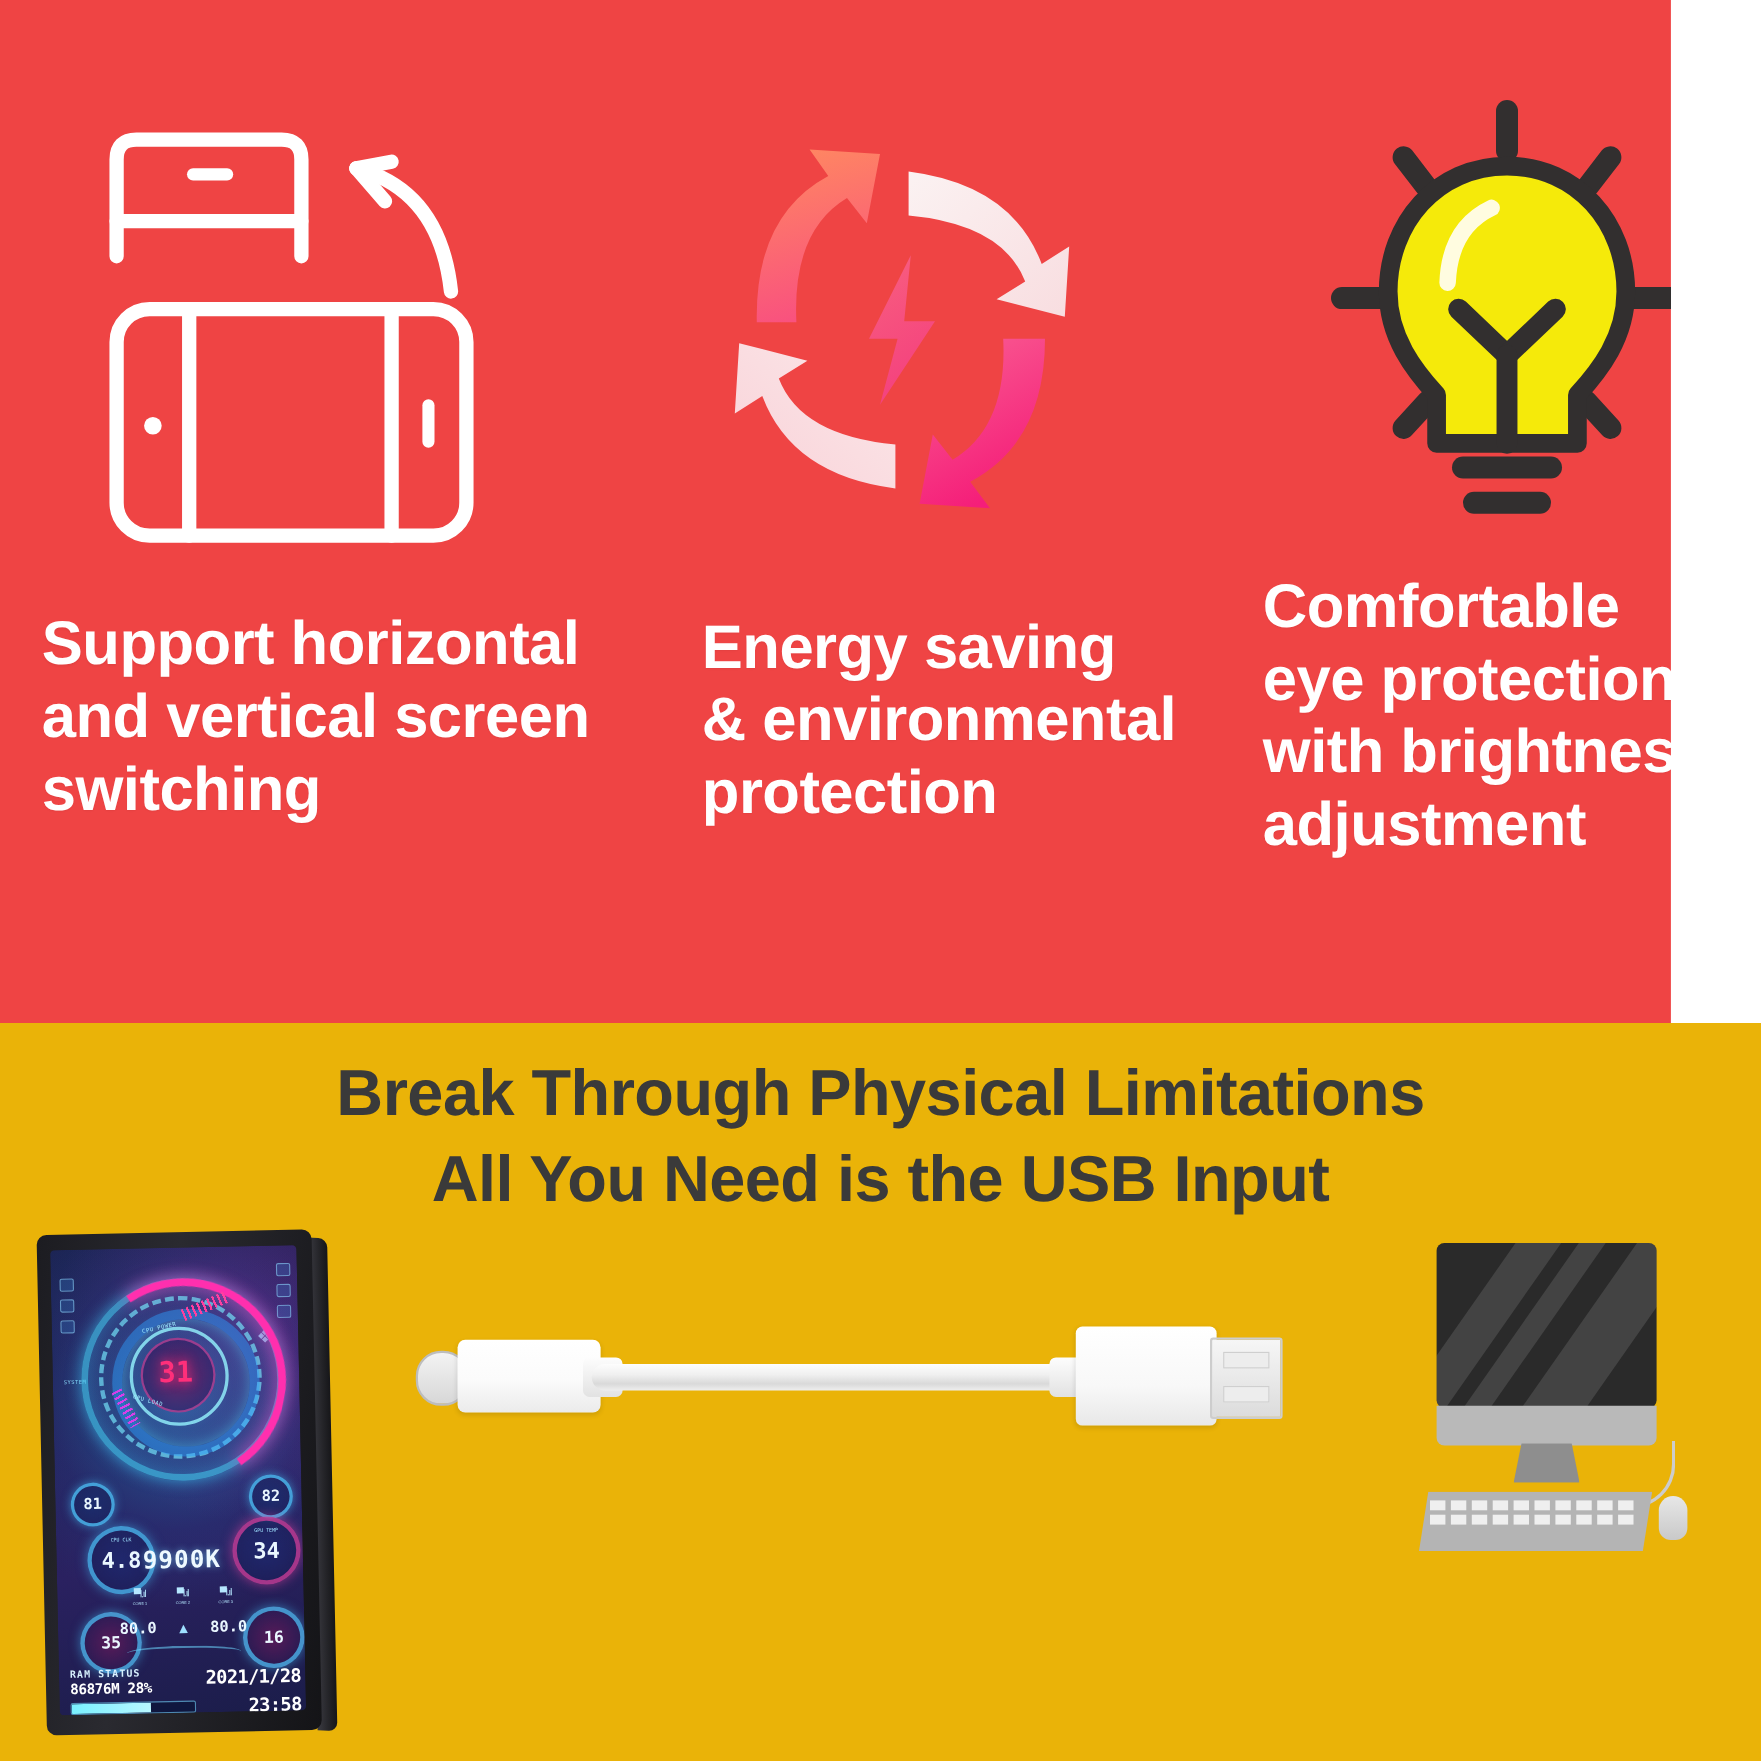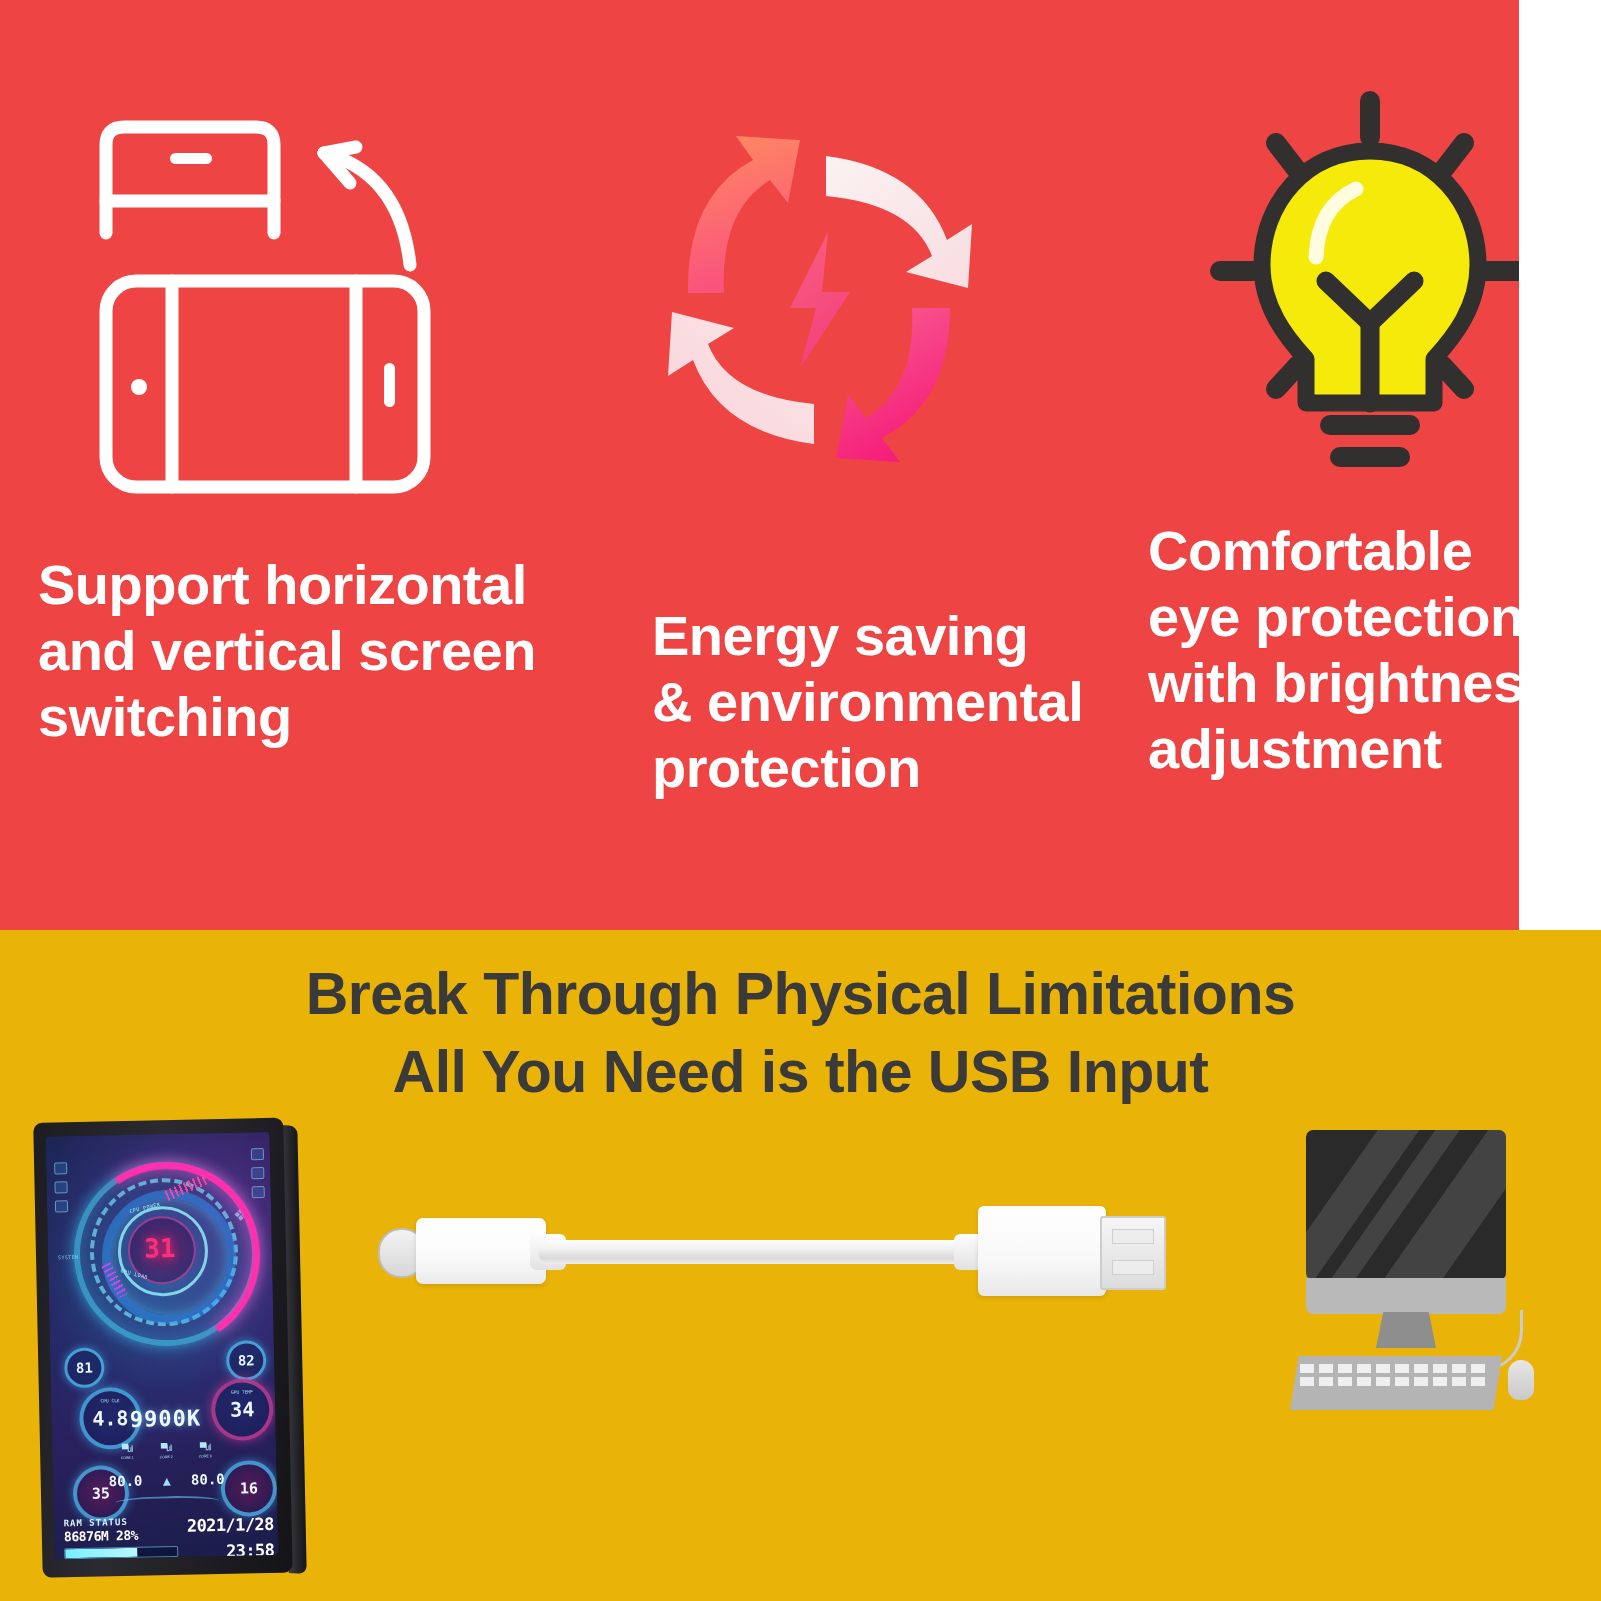--- a/index.html
+++ b/index.html
@@ -35,21 +35,21 @@
     position:absolute;
     color:#ffffff;
     font-weight:700;
     font-size:56px;
     line-height:1.18;
     letter-spacing:-0.5px;
     white-space:pre-line;
     text-shadow:0 1px 2px rgba(0,0,0,0.05);
   }
   .feat-1 .feat-caption{left:38px;top:552px;width:600px;}
-  .feat-2 .feat-caption{left:32px;top:555px;width:520px;margin-top:48px;}
+  .feat-2 .feat-caption{left:18px;top:555px;width:520px;}
   .feat-3 .feat-caption{left:18px;top:518px;width:500px;}
 
   
   .white-panel{
     position:absolute;left:0;top:930px;width:1601px;height:671px;
     background:#eab308;
   }
   .headline{
     position:absolute;left:0;top:25px;width:1601px;
     text-align:center;

